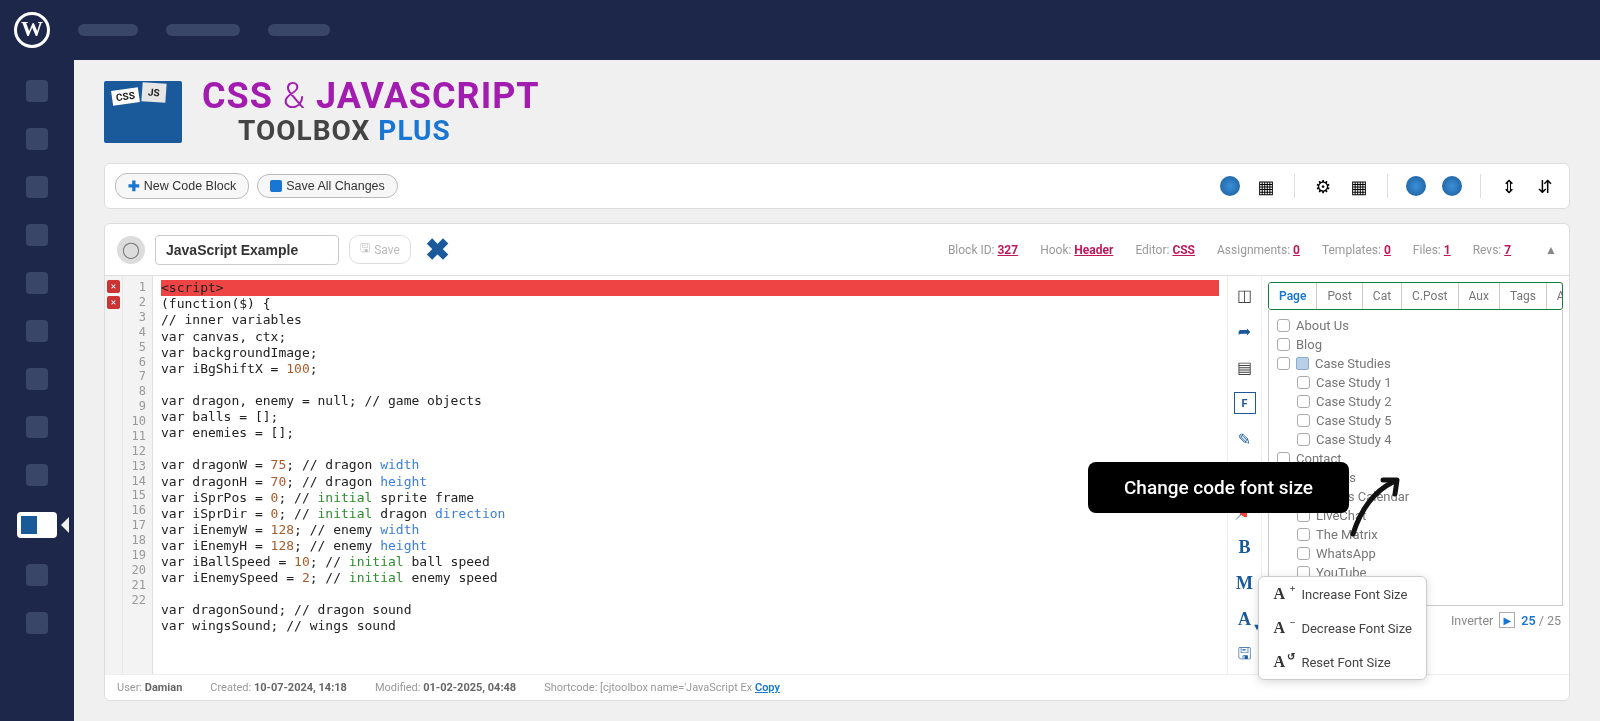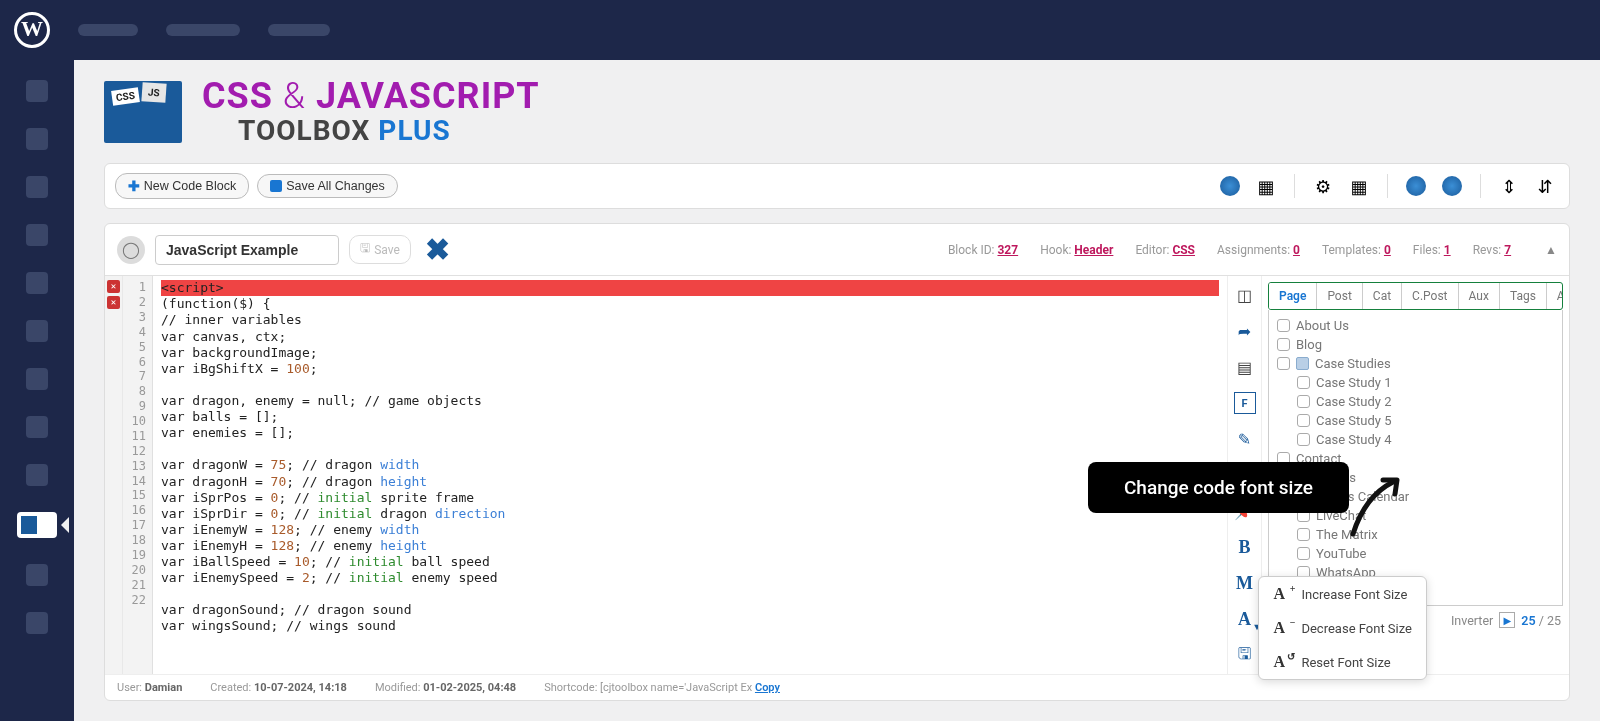--- a/index.html
+++ b/index.html
@@ -320,25 +320,25 @@
             <div class="row indent">
               <span class="cb"></span>
               <span>LiveChat</span>
             </div>
             <div class="row indent">
               <span class="cb"></span>
               <span>The Matrix</span>
             </div>
             <div class="row indent">
               <span class="cb"></span>
+              <span>WhatsApp</span>
+            </div>
+            <div class="row indent">
+              <span class="cb"></span>
               <span>YouTube</span>
-            </div>
-            <div class="row indent">
-              <span class="cb"></span>
-              <span>WhatsApp</span>
             </div>
             <div class="row">
               <span class="cb"></span>
               <span>FAQ</span>
             </div>
           </div>
         <div class="assign-footer">
           <span><span>Assigned</span> | <a href="#">All</a></span>
           <span class="pg">
             <span>Inverter</span>

